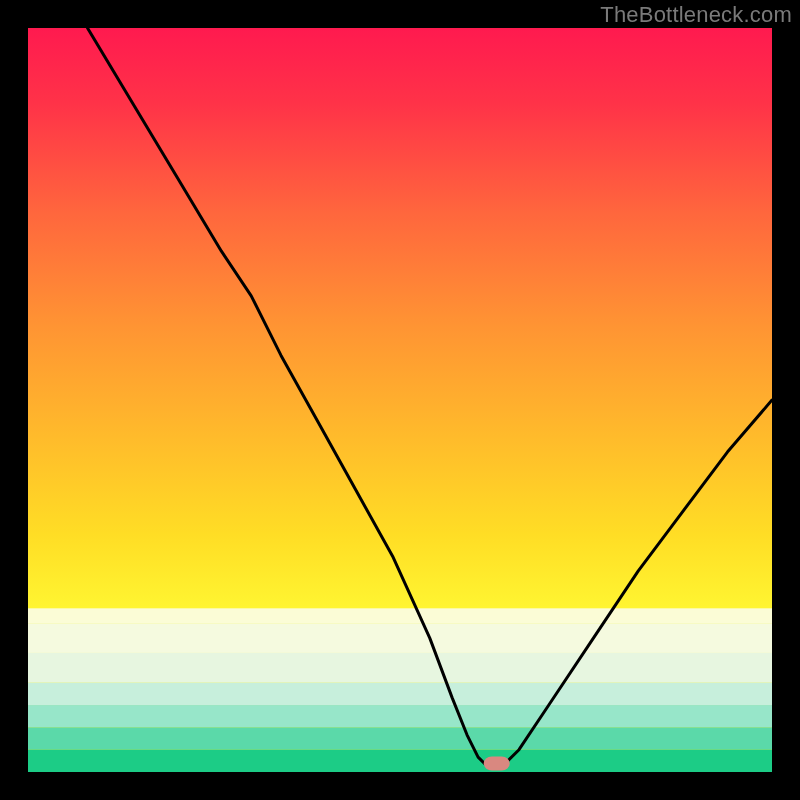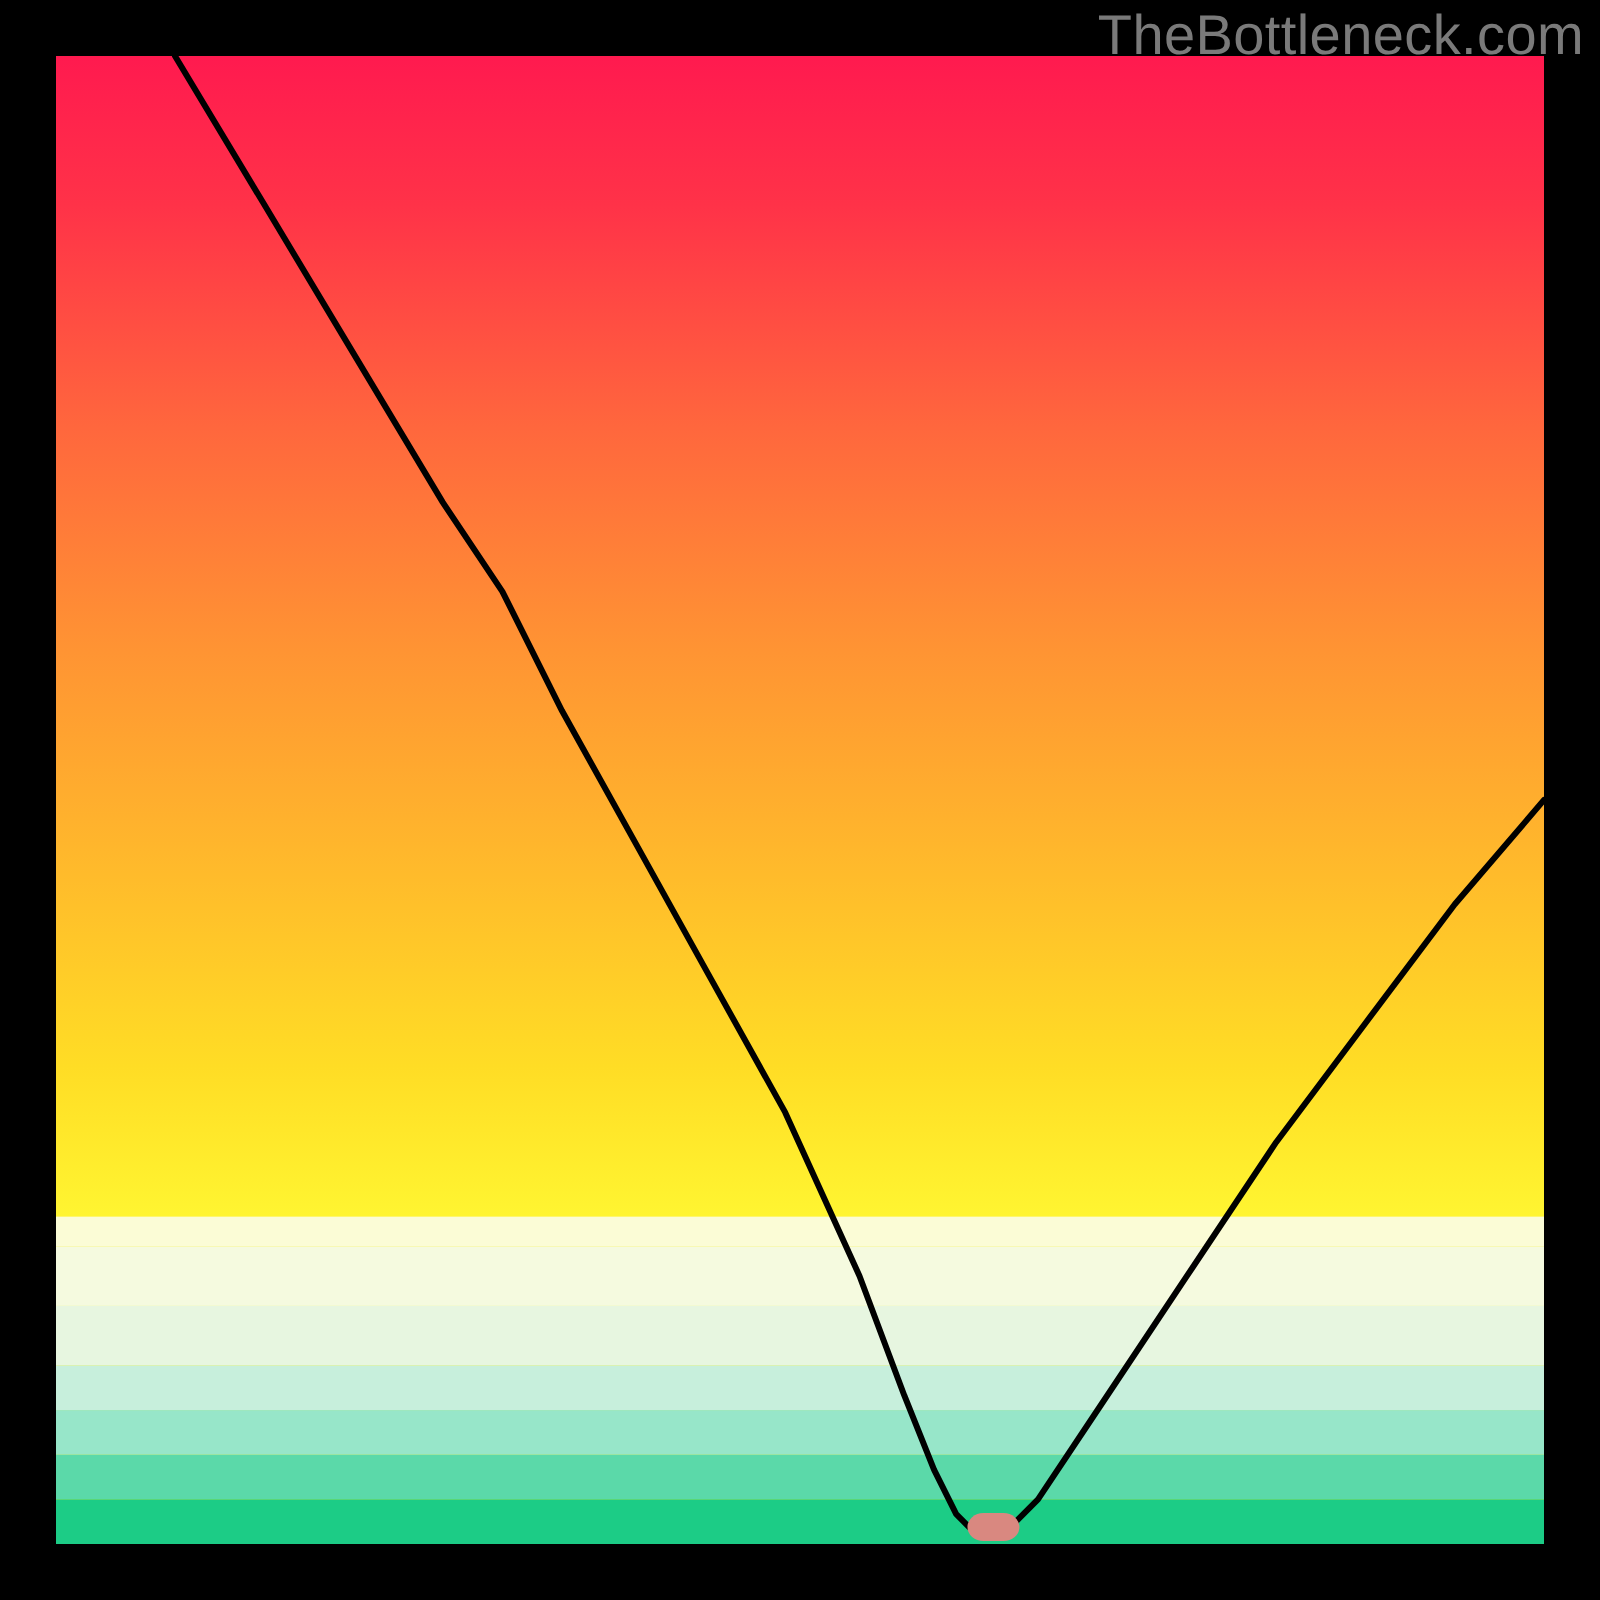--- a/index.html
+++ b/index.html
@@ -14,21 +14,21 @@
   .container {
     position: relative;
     width: 800px;
     height: 800px;
     background: #000;
   }
   .watermark {
     position: absolute;
     top: 2px;
     right: 8px;
-    font-size: 28px;
+    font-size: 22px;
     font-weight: 400;
     color: #7a7a7a;
     z-index: 10;
     letter-spacing: 0.2px;
   }
   svg.plot {
     position: absolute;
     top: 28px;
     left: 28px;
     width: 744px;

